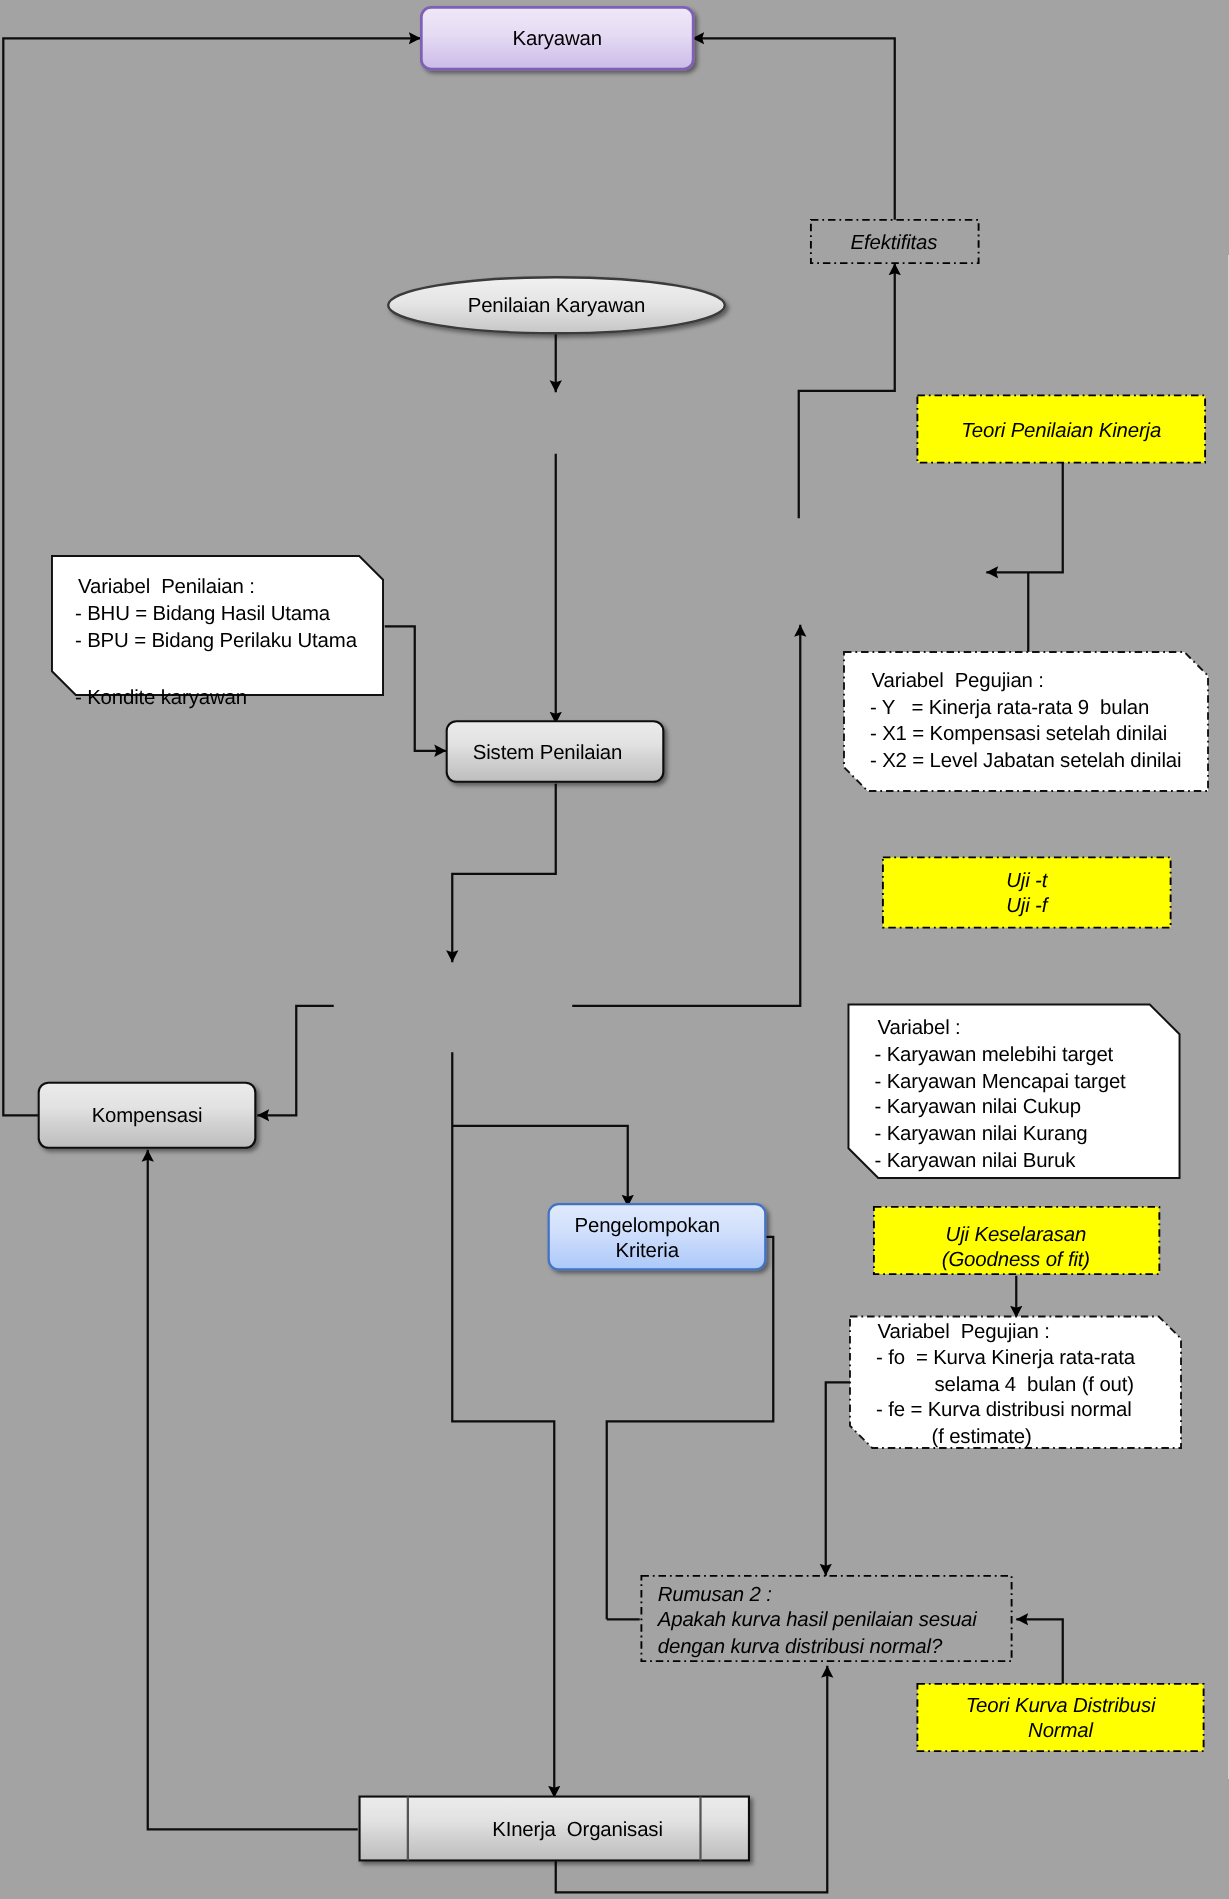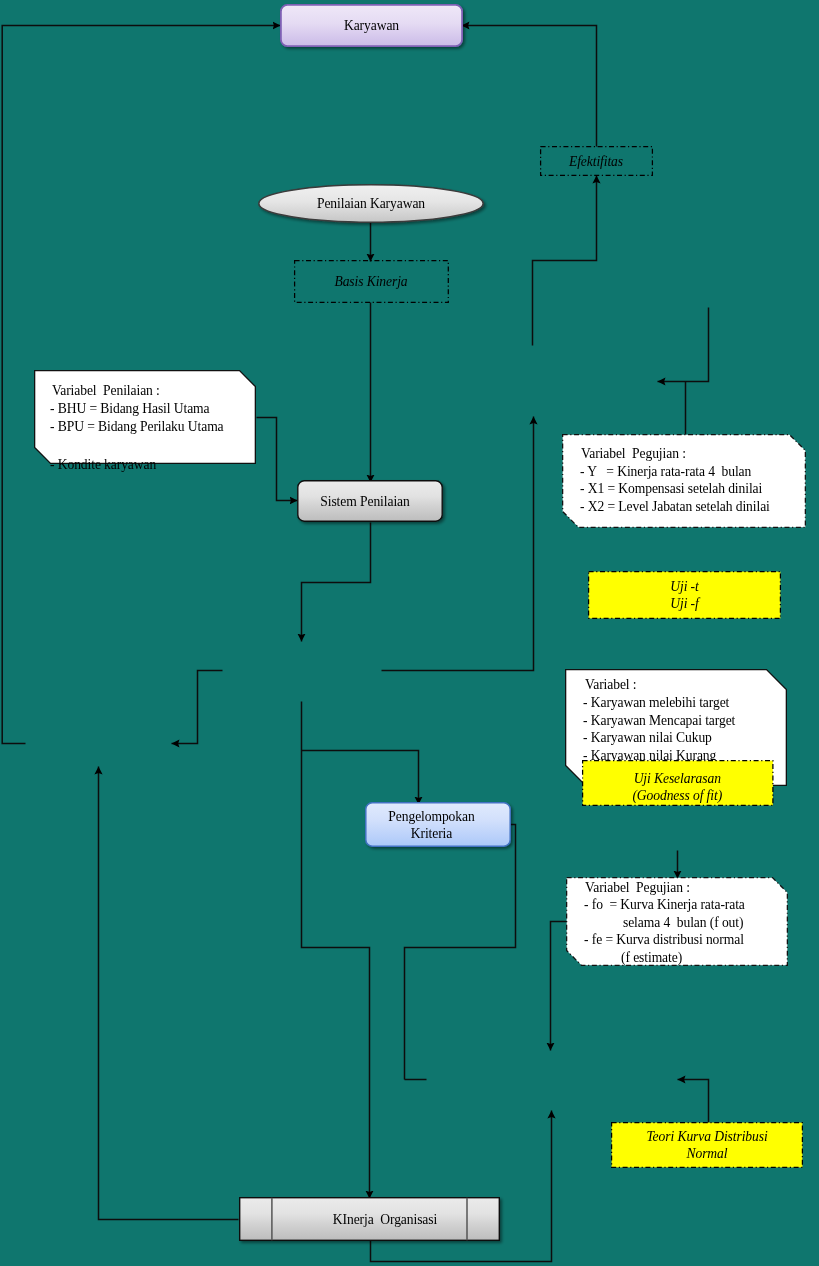--- a/index.html
+++ b/index.html
@@ -1,18 +1,18 @@
 <!DOCTYPE html>
 <html><head>
 <meta charset="utf-8">
 <title>Kerangka Pemikiran</title>
 <style>
   html,body{margin:0;padding:0;background:#ffffff;}
-  #page{position:relative;width:819px;height:1266px;background:#0f766e;overflow:hidden;
-        font-family:Liberation Serif, serif;color:#000000;-webkit-font-smoothing:antialiased;}
+  #page{position:relative;width:819px;height:1266px;background:#a3a3a3;overflow:hidden;
+        font-family:Liberation Sans, sans-serif;color:#000000;-webkit-font-smoothing:antialiased;}
   svg.wires{position:absolute;left:0;top:0;width:819px;height:1266px;}
 
   .shape{position:absolute;box-sizing:border-box;}
   .shape > svg.ol{position:absolute;left:0;top:0;overflow:visible;}
   .ctr{position:absolute;left:0;top:0;right:0;bottom:0;display:flex;flex-direction:column;
        align-items:center;justify-content:center;text-align:center;}
   .ln{display:block;white-space:pre;}
   .abs{position:absolute;white-space:pre;}
   .ital{font-style:italic;}
   .t{font-size:13.6px;line-height:17px;letter-spacing:-0.1px;}
@@ -82,38 +82,38 @@
         <stop offset="1" stop-color="#c6c6c6"></stop>
       </linearGradient>
     </defs>
     <ellipse cx="113" cy="19.5" rx="112.2" ry="18.7" fill="url(#gE)" stroke="#3a3a3a" stroke-width="1.6" filter="url(#sh)"></ellipse>
   </svg>
   <div class="ctr">
         <span class="ln t">Penilaian Karyawan</span>
       </div>
 </div>
 
-<div class="shape" style="left:293.5px;top:260px;width:155px;height:43px;">
-  <svg class="ol" width="155" height="43" viewBox="0 0 155 43">
-    <rect x="0.6" y="0.6" width="153.7" height="41.7" fill="none" stroke="#000000" stroke-width="1.25" stroke-dasharray="5,2.6,1.2,2.6"></rect>
-  </svg>
-  <div class="ctr">
-        <span class="ln t ital">Basis Kinerja</span>
-      </div>
-</div>
 
 <div class="shape" style="left:539.5px;top:146px;width:113px;height:30px;">
   <svg class="ol" width="113" height="30" viewBox="0 0 113 30">
     <rect x="0.6" y="0.6" width="111.8" height="28.8" fill="none" stroke="#000000" stroke-width="1.25" stroke-dasharray="5,2.6,1.2,2.6"></rect>
   </svg>
   <div class="ctr">
         <span class="ln t ital">Efektifitas</span>
       </div>
 </div>
 
+<div class="shape" style="left:611px;top:263px;width:193px;height:46px;">
+  <svg class="ol" width="193" height="46" viewBox="0 0 193 46">
+    <rect x="0.6" y="0.6" width="191.8" height="44.8" fill="#ffff00" stroke="#000000" stroke-width="1.25" stroke-dasharray="5,2.6,1.2,2.6"></rect>
+  </svg>
+  <div class="ctr">
+        <span class="ln t ital">Teori Penilaian Kinerja</span>
+      </div>
+</div>
 
 
 <div class="shape" style="left:34px;top:370px;width:222px;height:94px;">
   <svg class="ol" width="222" height="94" viewBox="0 0 222 94">
     <path d="M0.65,0.65 L205.5,0.65 L221.35,16.5 L221.35,93.35 L16.5,93.35 L0.65,77.5 Z" fill="#ffffff" stroke="#111111" stroke-width="1.3"></path>
   </svg>
   <div class="abs t" style="left:18px;top:12px;">Variabel  Penilaian :</div>
   <div class="abs t" style="left:16px;top:30px;">- BHU = Bidang Hasil Utama</div>
   <div class="abs t" style="left:16px;top:48px;">- BPU = Bidang Perilaku Utama</div>
   <div class="abs t" style="left:16px;top:66px;margin-top:20px;">- Kondite karyawan</div>
@@ -134,36 +134,44 @@
   <div class="ctr">
         <span class="ln t">Sistem Penilaian</span>
       </div>
 </div>
 
 <div class="shape" style="left:562px;top:434px;width:244px;height:94px;">
   <svg class="ol" width="244" height="94" viewBox="0 0 244 94">
     <path d="M0.65,0.65 L227.5,0.65 L243.35,16.5 L243.35,93.35 L16.5,93.35 L0.65,77.5 Z" fill="#ffffff" stroke="#111111" stroke-width="1.25" stroke-dasharray="5,2.6,1.2,2.6"></path>
   </svg>
   <div class="abs t" style="left:19px;top:11px;">Variabel  Pegujian :</div>
-  <div class="abs t" style="left:18px;top:28.5px;">- Y   = Kinerja rata-rata 4  bulan</div>
+  <div class="abs t" style="left:18px;top:28.5px;">- Y   = Kinerja rata-rata 9  bulan</div>
   <div class="abs t" style="left:18px;top:46px;">- X1 = Kompensasi setelah dinilai</div>
   <div class="abs t" style="left:18px;top:63.5px;">- X2 = Level Jabatan setelah dinilai</div>
 </div>
 
 <div class="shape" style="left:588px;top:571px;width:193px;height:48px;">
   <svg class="ol" width="193" height="48" viewBox="0 0 193 48">
     <rect x="0.6" y="0.6" width="191.8" height="46.8" fill="#ffff00" stroke="#000000" stroke-width="1.25" stroke-dasharray="5,2.6,1.2,2.6"></rect>
   </svg>
   <div class="ctr">
     <span class="ln t ital">Uji -t</span>
     <span class="ln t ital">Uji -f</span>
   </div>
 </div>
 
 
+<div class="shape" style="left:25px;top:721px;width:146px;height:45px;">
+  <svg class="ol" width="154" height="53" viewBox="0 0 154 53">
+    <rect x="0.8" y="0.8" width="144.4" height="43.4" rx="6.5" ry="6.5" fill="url(#gG)" stroke="#111111" stroke-width="1.4" filter="url(#sh)"></rect>
+  </svg>
+  <div class="ctr">
+        <span class="ln t">Kompensasi</span>
+      </div>
+</div>
 
 <div class="shape" style="left:565px;top:669px;width:222px;height:117px;">
   <svg class="ol" width="222" height="117" viewBox="0 0 222 117">
     <path d="M0.65,0.65 L201.5,0.65 L221.35,20.5 L221.35,116.35 L20.5,116.35 L0.65,96.5 Z" fill="#ffffff" stroke="#111111" stroke-width="1.3"></path>
   </svg>
   <div class="abs t" style="left:20px;top:7px;">Variabel :</div>
   <div class="abs t" style="left:18px;top:25.2px;">- Karyawan melebihi target</div>
   <div class="abs t" style="left:18px;top:42.8px;">- Karyawan Mencapai target</div>
   <div class="abs t" style="left:18px;top:60.4px;">- Karyawan nilai Cukup</div>
   <div class="abs t" style="left:18px;top:78px;">- Karyawan nilai Kurang</div>
@@ -181,41 +189,49 @@
       </linearGradient>
     </defs>
     <rect x="0.8" y="0.8" width="144.4" height="43.4" rx="6.5" ry="6.5" fill="url(#gB)" stroke="#4272c3" stroke-width="1.5" filter="url(#sh)"></rect>
   </svg>
   <div class="ctr">
     <span class="ln t">Pengelompokan</span>
     <span class="ln t">Kriteria</span>
   </div>
 </div>
 
-<div class="shape" style="left:581.5px;top:760px;width:191.5px;height:54px;">
+<div class="shape" style="left:581.5px;top:804px;width:191.5px;height:54px;">
   <svg class="ol" width="191.5" height="46" viewBox="0 0 191.5 46">
     <rect x="0.6" y="0.6" width="190.3" height="44.8" fill="#ffff00" stroke="#000000" stroke-width="1.25" stroke-dasharray="5,2.6,1.2,2.6"></rect>
   </svg>
   <div class="ctr">
     <span class="ln t ital">Uji Keselarasan</span>
     <span class="ln t ital">(Goodness of fit)</span>
   </div>
 </div>
 
 <div class="shape" style="left:566px;top:877px;width:222px;height:89px;">
   <svg class="ol" width="222" height="89" viewBox="0 0 222 89">
     <path d="M0.65,0.65 L206.5,0.65 L221.35,15.5 L221.35,88.35 L15.5,88.35 L0.65,73.5 Z" fill="#ffffff" stroke="#111111" stroke-width="1.25" stroke-dasharray="5,2.6,1.2,2.6"></path>
   </svg>
   <div class="abs t" style="left:19px;top:1.5px;">Variabel  Pegujian :</div>
   <div class="abs t" style="left:18px;top:19px;">- fo  = Kurva Kinerja rata-rata</div>
   <div class="abs t" style="left:57px;top:36.5px;">selama 4  bulan (f out)</div>
   <div class="abs t" style="left:18px;top:54px;">- fe = Kurva distribusi normal</div>
   <div class="abs t" style="left:55px;top:71.5px;">(f estimate)</div>
 </div>
 
+<div class="shape" style="left:427px;top:1050px;width:248px;height:58px;">
+  <svg class="ol" width="248" height="58" viewBox="0 0 248 58">
+    <rect x="0.6" y="0.6" width="246.8" height="56.8" fill="none" stroke="#000000" stroke-width="1.25" stroke-dasharray="5,2.6,1.2,2.6"></rect>
+  </svg>
+  <div class="abs t ital" style="left:11.5px;top:3.5px;">Rumusan 2 :</div>
+  <div class="abs t ital" style="left:11.5px;top:21px;">Apakah kurva hasil penilaian sesuai</div>
+  <div class="abs t ital" style="left:11.5px;top:38.5px;">dengan kurva distribusi normal?</div>
+</div>
 
 <div class="shape" style="left:611px;top:1122px;width:192px;height:46px;">
   <svg class="ol" width="192" height="46" viewBox="0 0 192 46">
     <rect x="0.6" y="0.6" width="190.8" height="44.8" fill="#ffff00" stroke="#000000" stroke-width="1.25" stroke-dasharray="5,2.6,1.2,2.6"></rect>
   </svg>
   <div class="ctr">
     <span class="ln t ital">Teori Kurva Distribusi</span>
     <span class="ln t ital">Normal</span>
   </div>
 </div>

